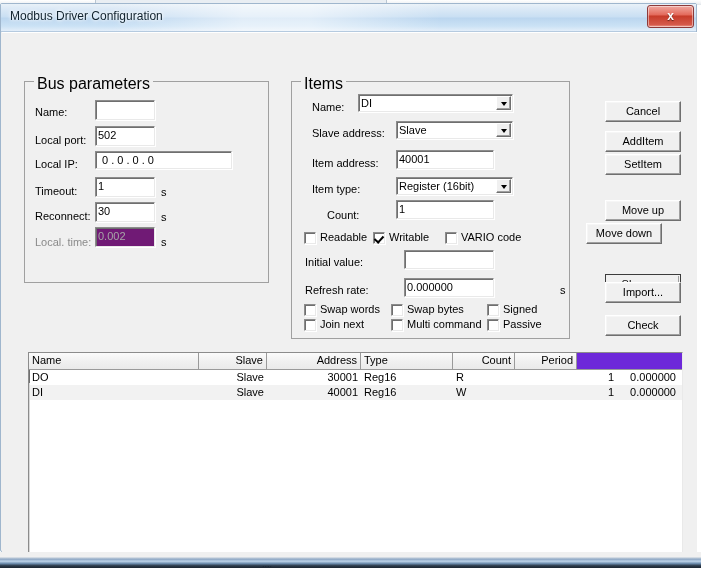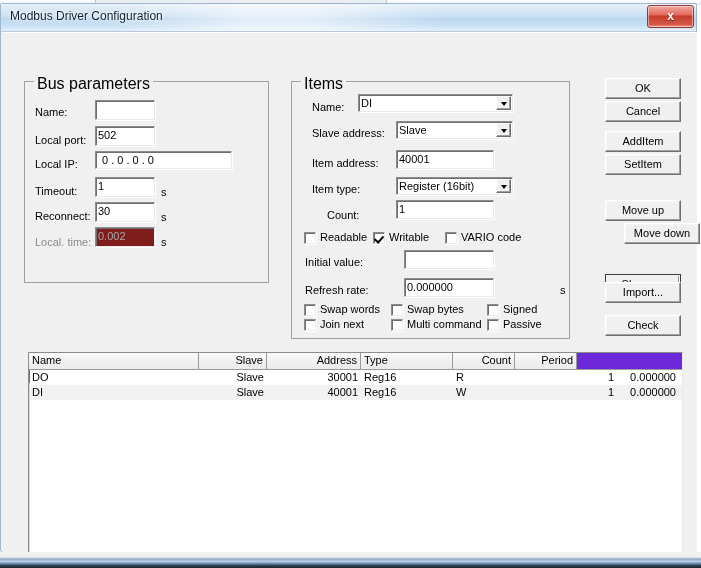--- a/index.html
+++ b/index.html
@@ -145,21 +145,21 @@
     border-color: #8c8c8c #e9e9e9 #e9e9e9 #8c8c8c;
     box-shadow: inset 1px 1px 0 #6f6f6f, 1px 1px 0 #ffffff;
     font-family: "Liberation Sans", sans-serif;
     font-size: 11px;
     color: #000000;
     padding: 1px 0 0 2px;
     line-height: 15px;
     overflow: hidden;
     white-space: nowrap;
   }
-  .tinput.disabled { background: #7f1d1d; color: #a6a6a6; }
+  .tinput.disabled { background: #701a75; color: #a6a6a6; }
   .tinput.ipctl {
     text-align: left;
     letter-spacing: 0;
     padding-left: 6px;
   }
 
   
   .combo {
     position: absolute;
     box-sizing: border-box;
@@ -418,27 +418,26 @@
       </div>
       <div class="cb" style="left:389px; top:285px;">
         <span class="box"></span>
         <span class="cbl">Multi command</span>
       </div>
       <div class="cb" style="left:485px; top:285px;">
         <span class="box"></span>
         <span class="cbl">Passive</span>
       </div>
 
-      <div class="btn" style="left:603px; top:45px;">OK</div>
       <div class="btn" style="left:603px; top:68px;">Cancel</div>
 
       <div class="btn" style="left:603px; top:98px;">AddItem</div>
       <div class="btn" style="left:603px; top:121px;">SetItem</div>
       <div class="btn" style="left:603px; top:167px;">Move up</div>
-      <div class="btn" style="left:622px; top:190px;text-align:center;">Move down</div>
+      <div class="btn" style="left:584px; top:190px;text-align:center;">Move down</div>
 
       <div class="btn default" style="left:603px; top:226px;">Slave ....</div>
       <div class="btn" style="left:603px; top:249px;">Import...</div>
       <div class="btn" style="left:603px; top:282px;">Check</div>
 
       <div class="listview">
         <div class="lv-header" id="lv-head">
             <div class="hcell align-l" style="width: 170px;">Name</div>
             <div class="hcell align-r" style="width: 68px;">Slave</div>
             <div class="hcell align-r" style="width: 94px;">Address</div>

